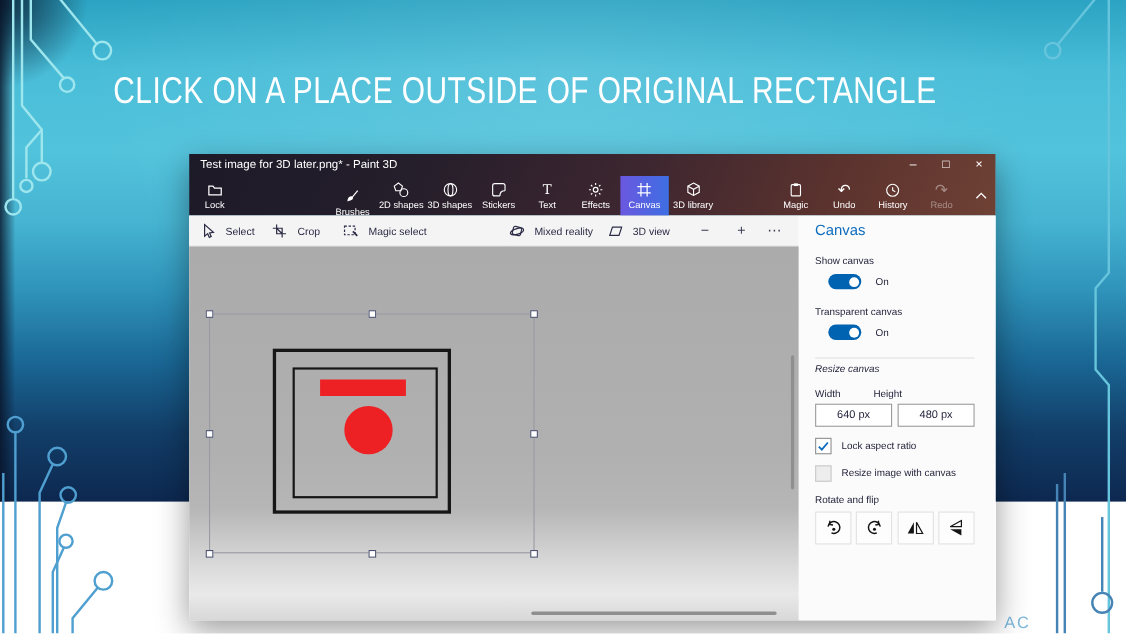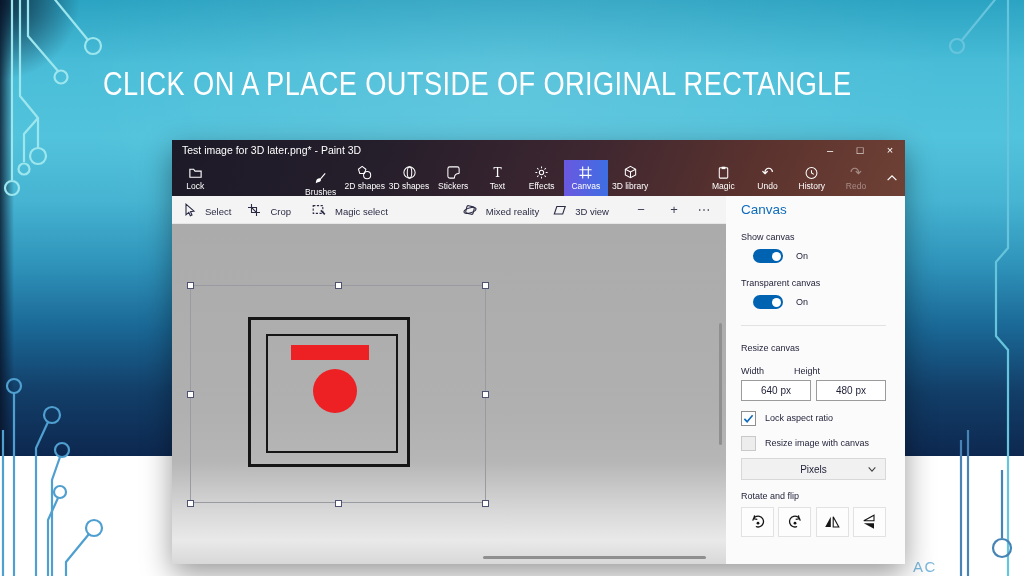--- a/index.html
+++ b/index.html
@@ -83,21 +83,21 @@
   .panel-heading { margin-top:6px; font-size:13.5px; color:#0f6cbd; }
   .lbl { display:block; }
   .lbl-show { margin-top:15px; }
   .toggle-row { display:flex; align-items:center; margin-top:7px;padding-left:12px; }
   .toggle { width:30px; height:14px; border-radius:7px; background:#0063b1; position:relative; }
   .toggle .knob { position:absolute; right:2.5px; top:2.5px; width:9px; height:9px;
     border-radius:50%; background:#fff; }
   .toggle-state { margin-left:13px; }
   .lbl-transparent { margin-top:15px; }
   .panel-divider { margin-top:16px; height:1px; background:#e2e2e2; }
-  .lbl-resize { margin-top:17px; }
+  .lbl-resize { margin-top:4px;font-style:italic; }
   .dim-labels { display:flex; margin-top:13px; }
   .dim-labels .h { margin-left:30px; }
   .dim-inputs { display:flex; gap:5px; margin-top:4px; }
   .dim-inputs input { width:70px; height:21px; border:1px solid #9b9b9b; background:#fff;
     text-align:center; font-size:10px; color:#1f1f38; font-family:"Liberation Sans",sans-serif; }
   .check-row { display:flex; align-items:center; gap:9px; margin-top:9px; height:16px; }
   .checkbox { width:15px; height:15px; background:#fff; border:1px solid #8f8f8f;
     display:flex; align-items:center; justify-content:center; }
   .checkbox.unchecked { background:#ededed; border-color:#c9c9c9; }
   .dropdown { margin-top:7px; width:145px; height:22px; background:#f1f1f1;
@@ -370,26 +370,20 @@
               </svg>
           </div>
           <span>Lock aspect ratio</span>
         </div>
 
         <div class="check-row">
           <div class="checkbox unchecked"></div>
           <span>Resize image with canvas</span>
         </div>
 
-        <div class="dropdown">
-          <span>Pixels</span>
-          <svg viewBox="0 0 12 12" fill="none" stroke="#444" stroke-width="1.3">
-            <path d="M2,4 L6,8.5 L10,4"></path>
-            </svg>
-        </div>
 
         <span class="lbl lbl-rotate">Rotate and flip</span>
         <div class="rotate-row">
           <div class="icon-btn">
             <svg viewBox="0 0 16 16" fill="none" stroke="currentColor" stroke-width="1.3">
               <path d="M3.8,4.6 A5.4,5.4 0 1 1 4.2,11.2" transform="rotate(-25 8 8)"></path>
               <path d="M4.6,1.4 L3.9,4.8 L7.3,5.3"></path>
               <circle cx="8" cy="9.2" r="1.4" fill="currentColor" stroke="none"></circle>
               </svg>
           </div>

